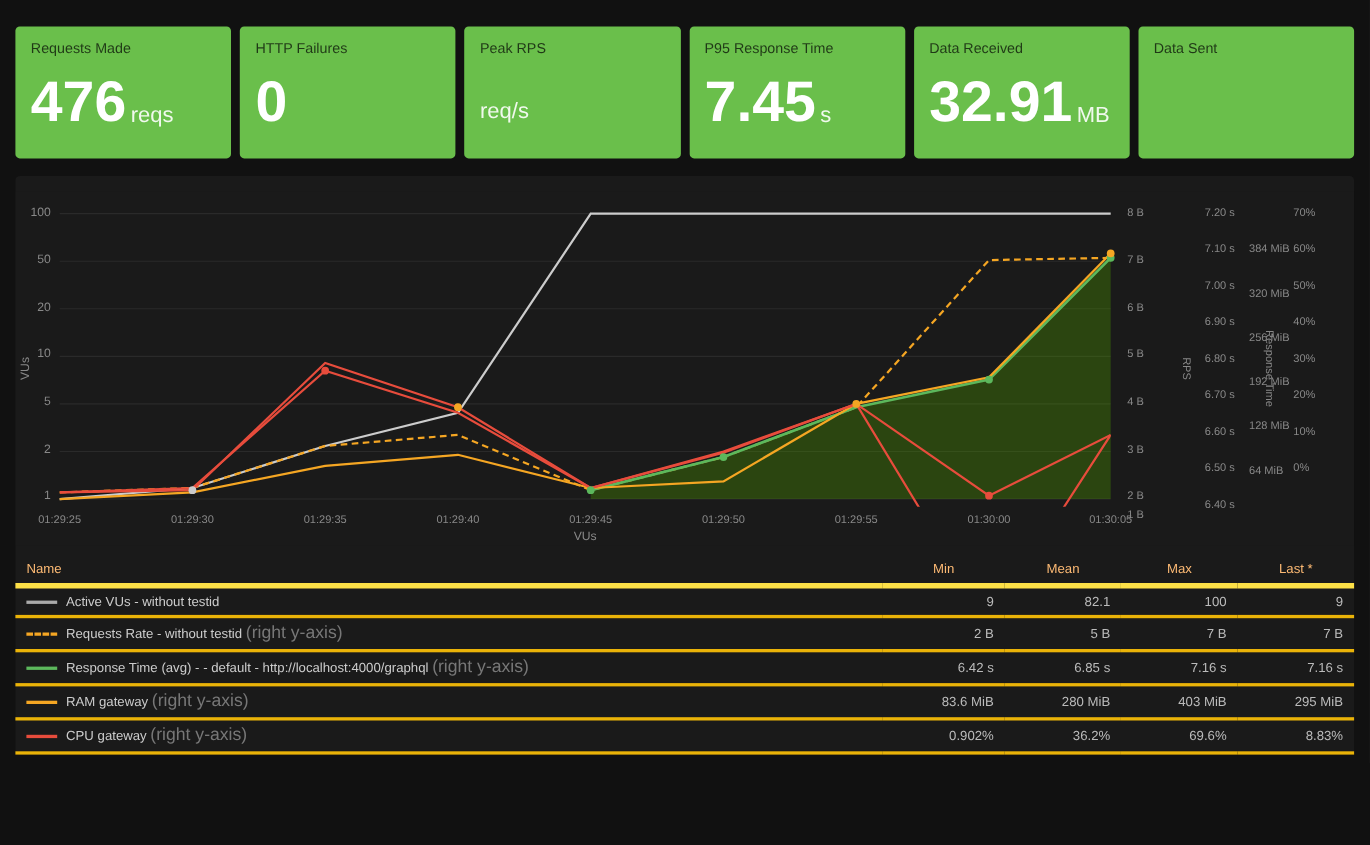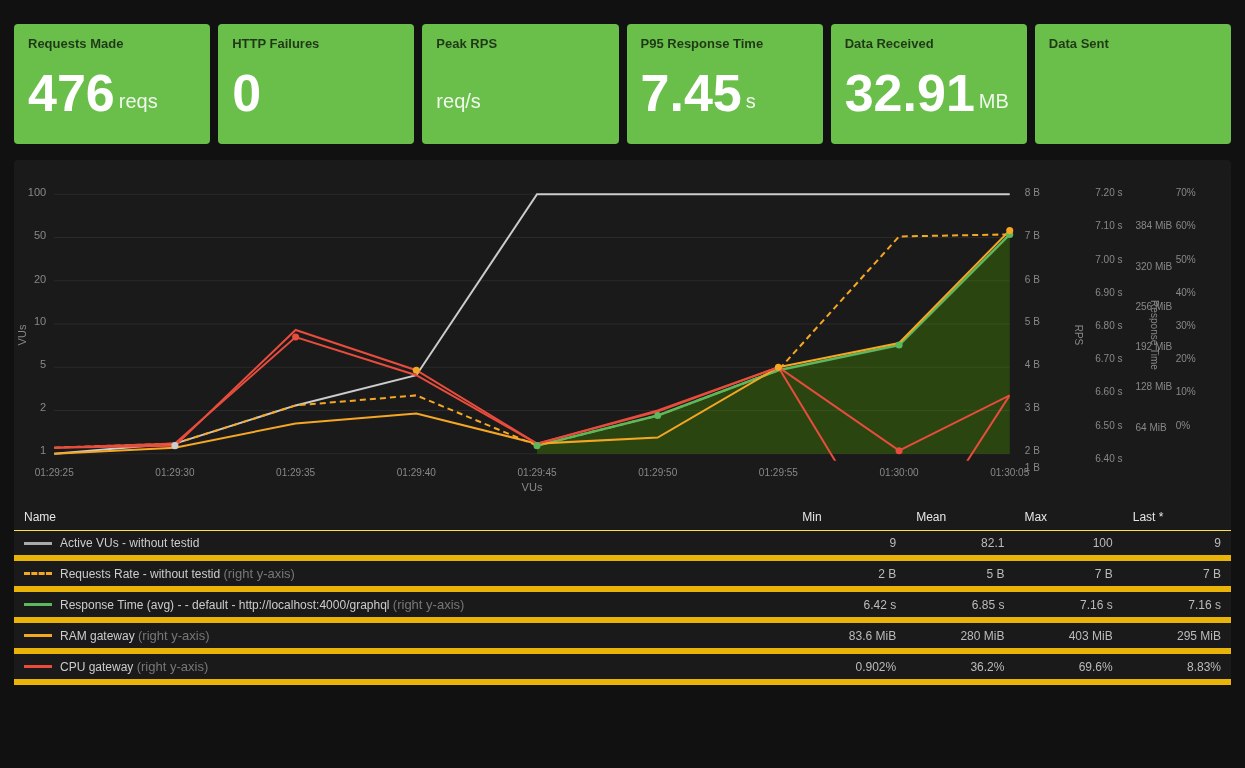--- a/index.html
+++ b/index.html
@@ -34,78 +34,78 @@
     }
     .metric-card {
       flex: 1;
       background: #6abf4b;
       border-radius: 4px;
       padding: 12px 14px 14px 14px;
       min-height: 120px;
     }
     .metric-label {
       font-size: 13px;
-      font-weight: 700;
+      font-weight: 400;
       color: rgba(0,0,0,0.7);
       margin-bottom: 16px;
     }
     .metric-value {
       font-size: 52px;
       font-weight: 700;
       color: #fff;
       line-height: 1;
       display: flex;
-      align-items: flex-start;
+      align-items: center;
       gap: 4px;
     }
     .metric-unit {
       font-size: 20px;
       font-weight: 400;
       color: rgba(255,255,255,0.9);
       margin-top: 24px;
     }
     .chart-section {
       margin: 16px 14px;
       background: #1a1a1a;
       border-radius: 4px;
     }
     .legend-table {
       width: 100%;
       border-collapse: collapse;
       margin-top: 4px;
     }
     .legend-table th {
       text-align: left;
-      color: #e5e5e5;
+      color: #fdba74;
       font-weight: 500;
       font-size: 12px;
       padding: 6px 10px;
-      border-bottom: 1px solid #fde047;
+      border-bottom: 5px solid #fde047;
     }
     .legend-table th.right {
-      text-align: left;
+      text-align: center;
     }
     .legend-table td {
       padding: 5px 10px;
       font-size: 12px;
-      border-bottom: 6px solid #eab308;
+      border-bottom: 3px solid #eab308;
       color: #ccc;
     }
     .legend-table td.right {
       text-align: right;
       color: #bbb;
     }
     .legend-name {
       display: flex;
       align-items: center;
       gap: 8px;
     }
     .sub-label {
       color: #777;
-      font-size: 13px;
+      font-size: 16px;
     }
   </style>
 </head>
 <body>
 
 <div class="header">
   <span class="chevron-icon"></span>
   <span class="header-title"></span>
 </div>
 

